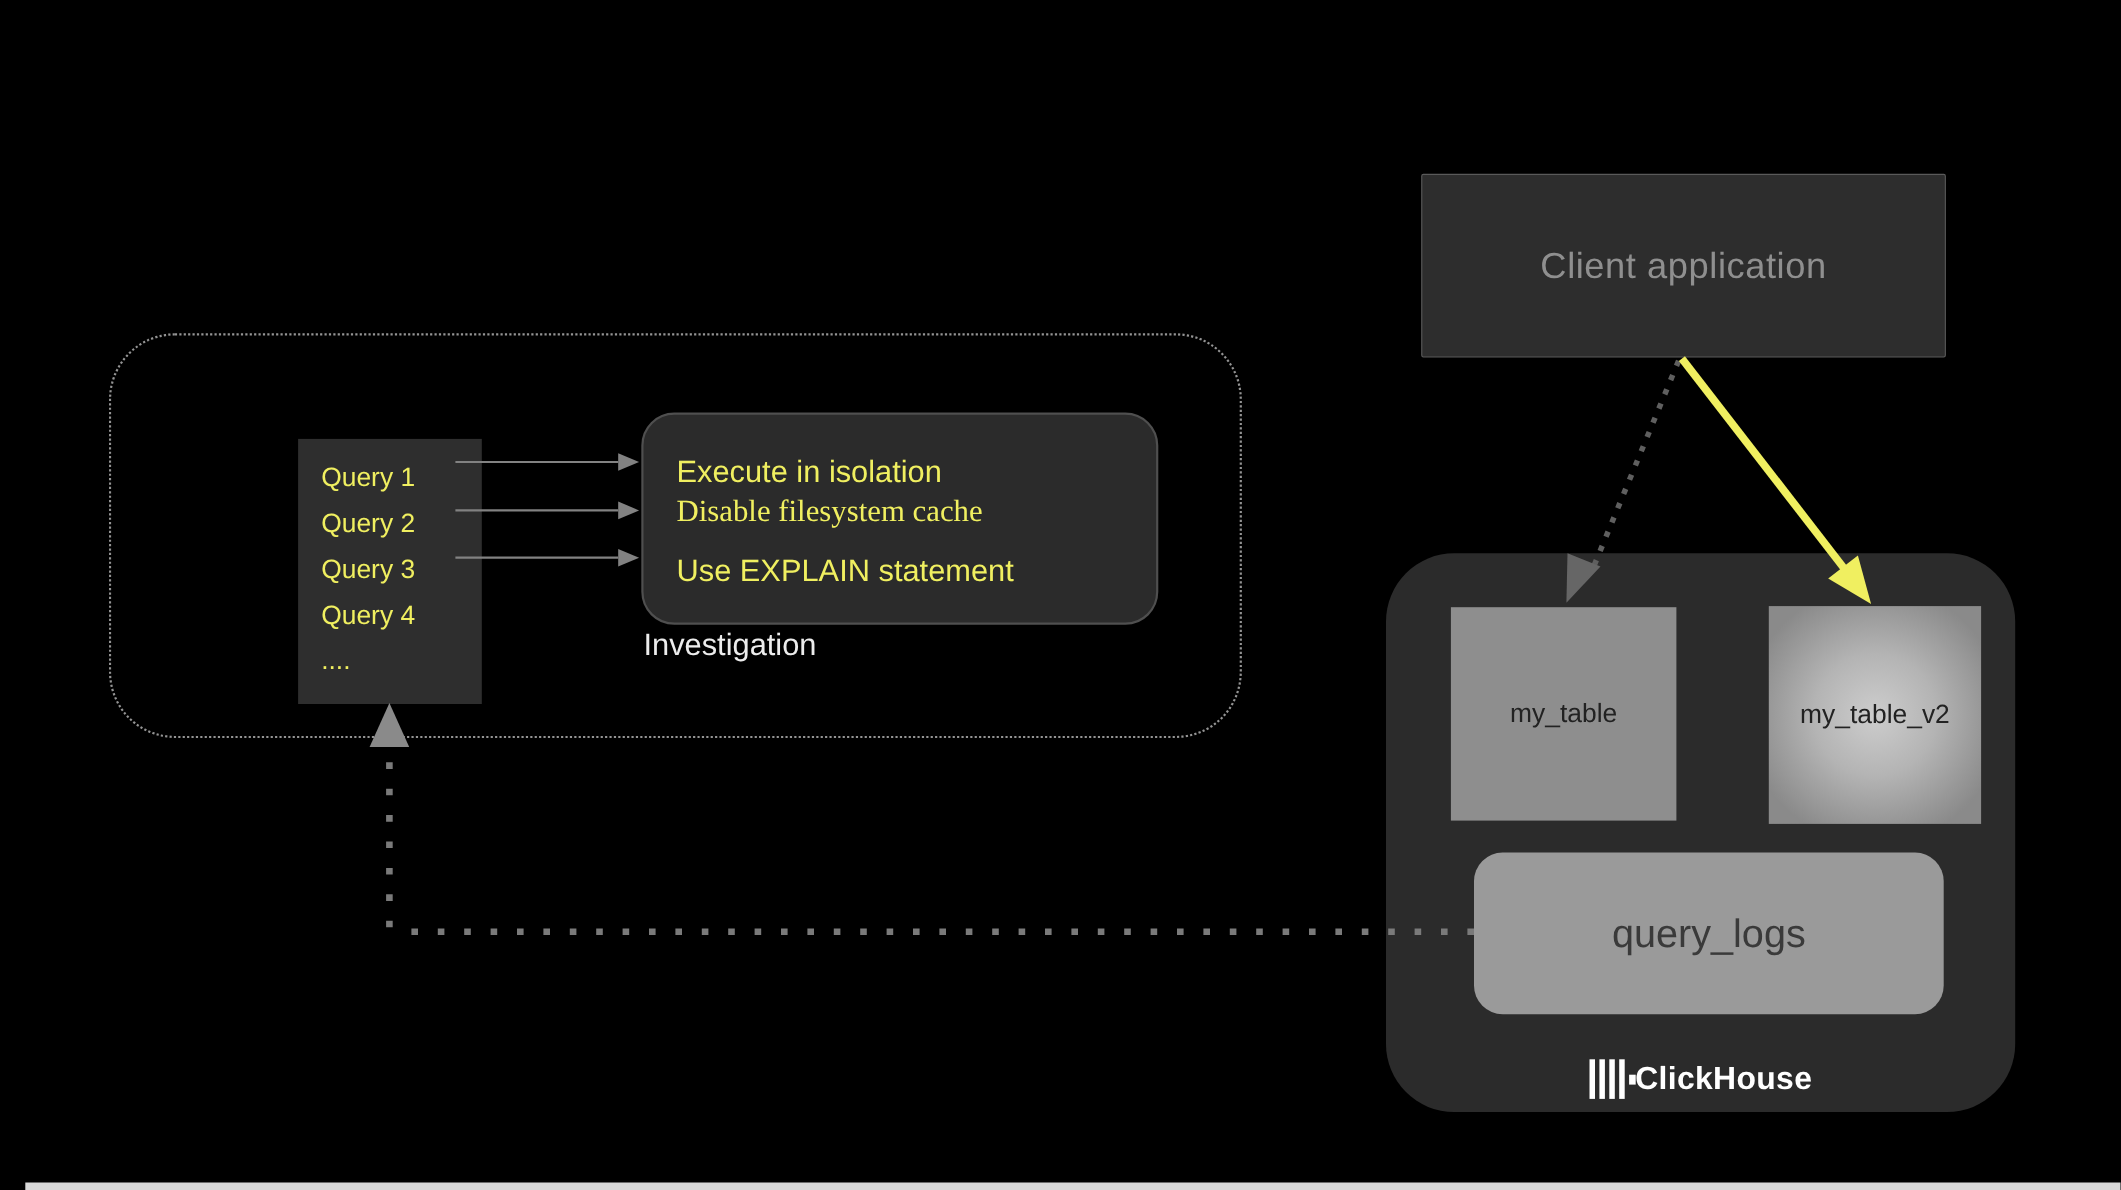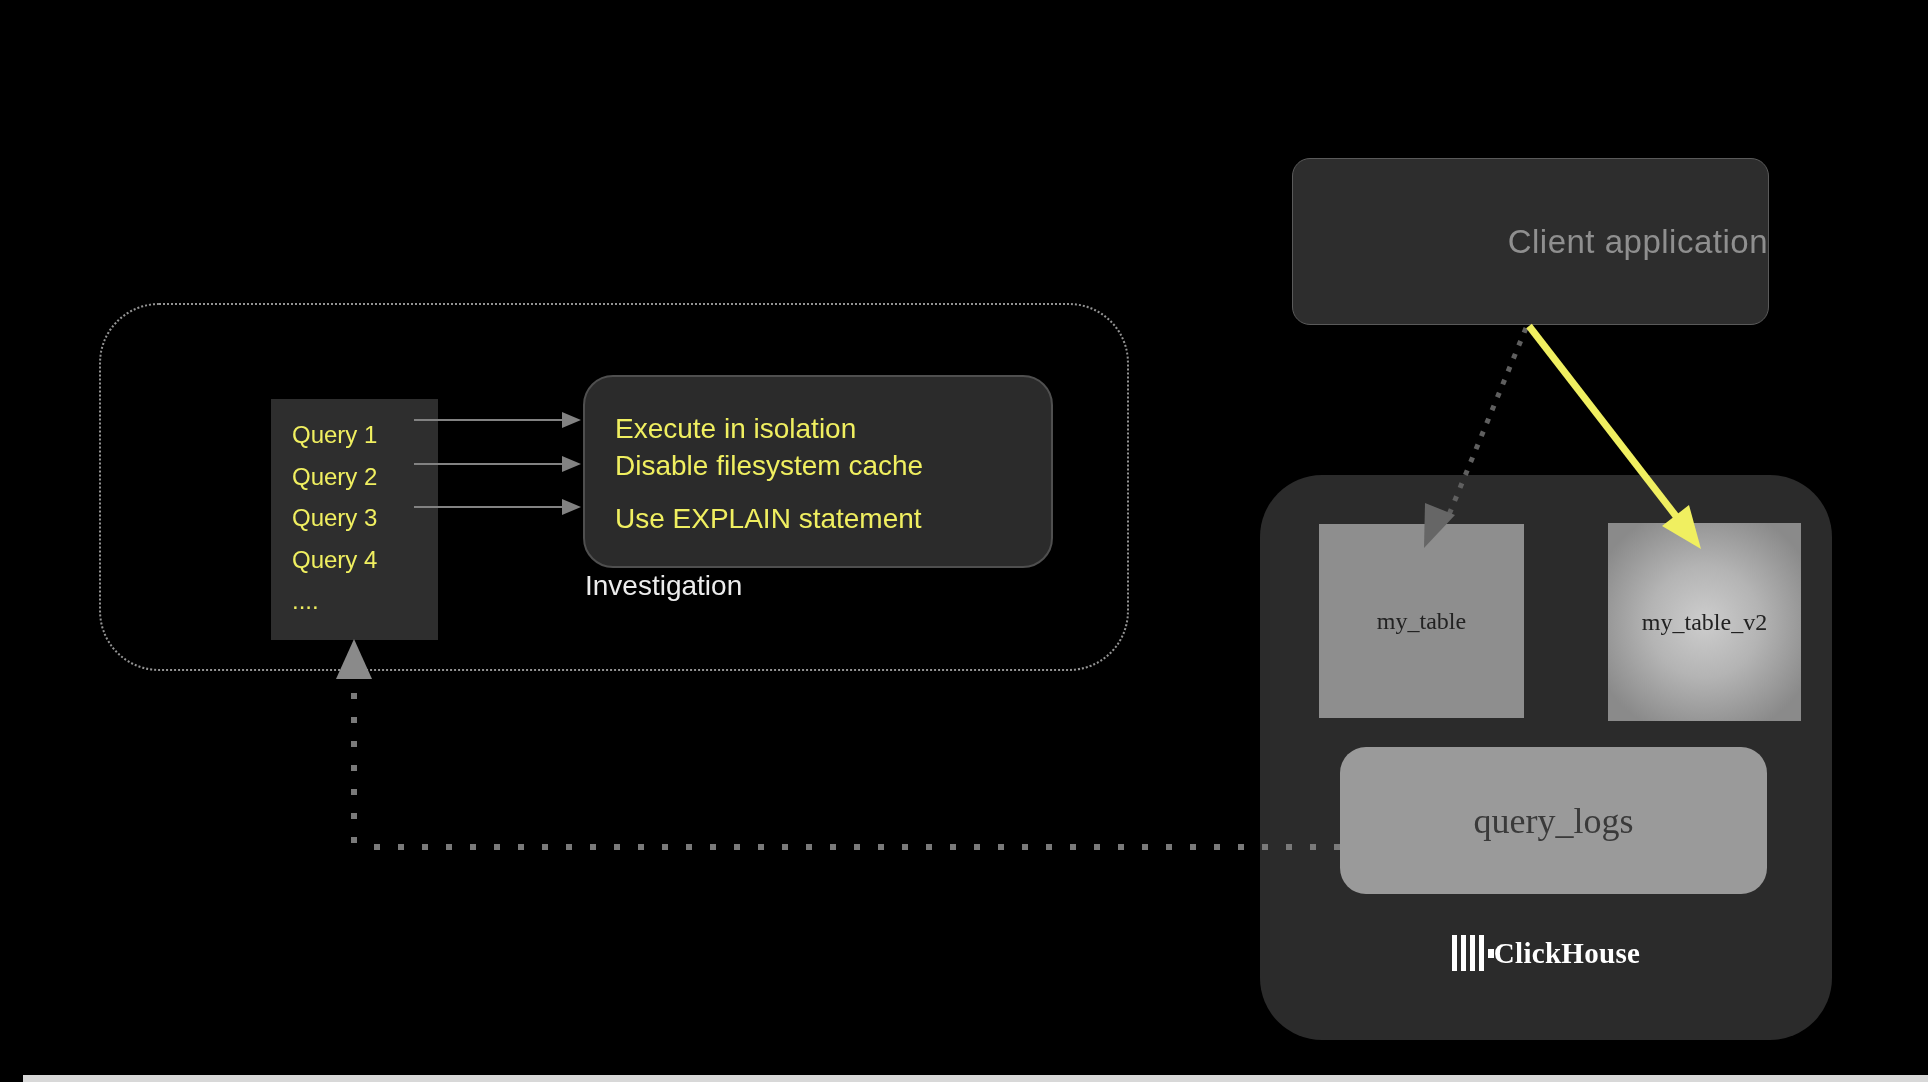--- a/index.html
+++ b/index.html
@@ -20,33 +20,33 @@
 
   .queries-box{position:absolute;left:271px;top:399px;width:167px;height:241px;
     background:#2e2e2e;}
   .queries-box .q{display:block;padding-left:21px;line-height:41.5px;font-size:24px;
     color:var(--yellow);white-space:nowrap;}
   .queries-box .q-list{padding-top:15px;}
 
   .investigation-box{position:absolute;left:583px;top:375px;width:470px;height:193px;
     background:var(--panel);border:2px solid var(--panel-border);border-radius:30px;}
   .investigation-box .note{position:absolute;left:30px;font-size:28px;color:var(--yellow);white-space:nowrap;}
-  .note-1{top:36px;} .note-2{top:73px;} .note-3{top:126px;}
+  .note-1{top:36px;} .note-2{top:73px;font-family:Liberation Serif, serif;} .note-3{top:126px;}
   .investigation-box .inv-label{position:absolute;left:0;top:193px;width:100%;text-align:left;
     font-size:28px;color:var(--white-text);}
 
   
   .client-box{position:absolute;left:1292px;top:158px;width:477px;height:167px;
-    background:#2d2d2d;border:1px solid #5a5a5a;border-radius:18px;
-    display:flex;align-items:center;justify-content:flex-end;}
+    background:#2d2d2d;border:1px solid #5a5a5a;border-radius:2px;
+    display:flex;align-items:center;justify-content:center;}
   .client-box .client-label{font-size:33px;color:var(--gray-text);letter-spacing:.5px;}
 
   
-  .ch-container{position:absolute;left:1260px;top:475px;width:572px;height:565px;
-    background:var(--panel);border-radius:62px;font-family:Liberation Serif, serif;}
+  .ch-container{position:absolute;left:1260px;top:503px;width:572px;height:508px;
+    background:var(--panel);border-radius:62px;}
   .table-node{position:absolute;display:flex;align-items:center;justify-content:center;
     font-size:24px;color:var(--node-text);}
   .table-a{left:59px;top:49px;width:205px;height:194px;background:var(--table-gray);}
   .table-b{left:348px;top:48px;width:193px;height:198px;
     background:radial-gradient(circle at 50% 50%, #cdcdcd 0%, #b4b4b4 40%, #8a8a8a 85%);align-items:center;}
   .logs-node{position:absolute;left:80px;top:272px;width:427px;height:147px;
     background:var(--logs-gray);border-radius:26px;
     display:flex;align-items:center;justify-content:center;font-size:36px;color:#3a3a3a;}
   .brand-row{position:absolute;left:0;top:963px;width:572px;display:flex;align-items:center;
     justify-content:center;}

